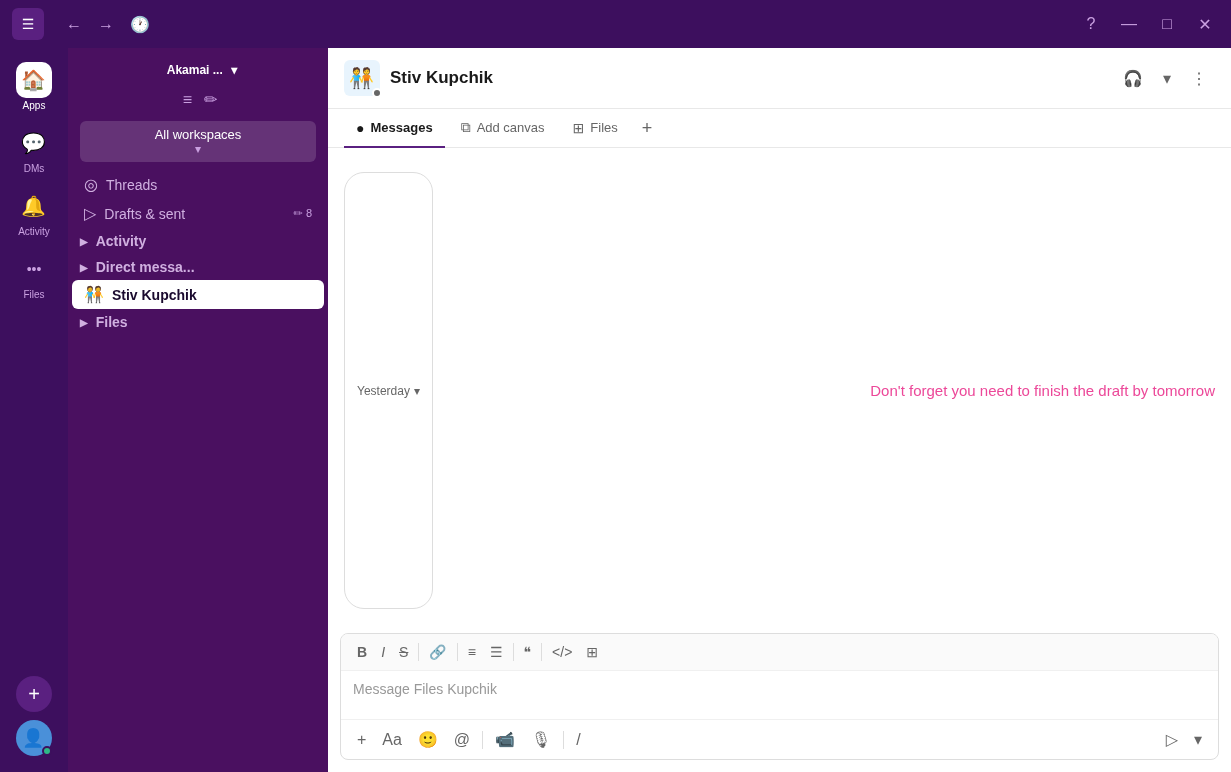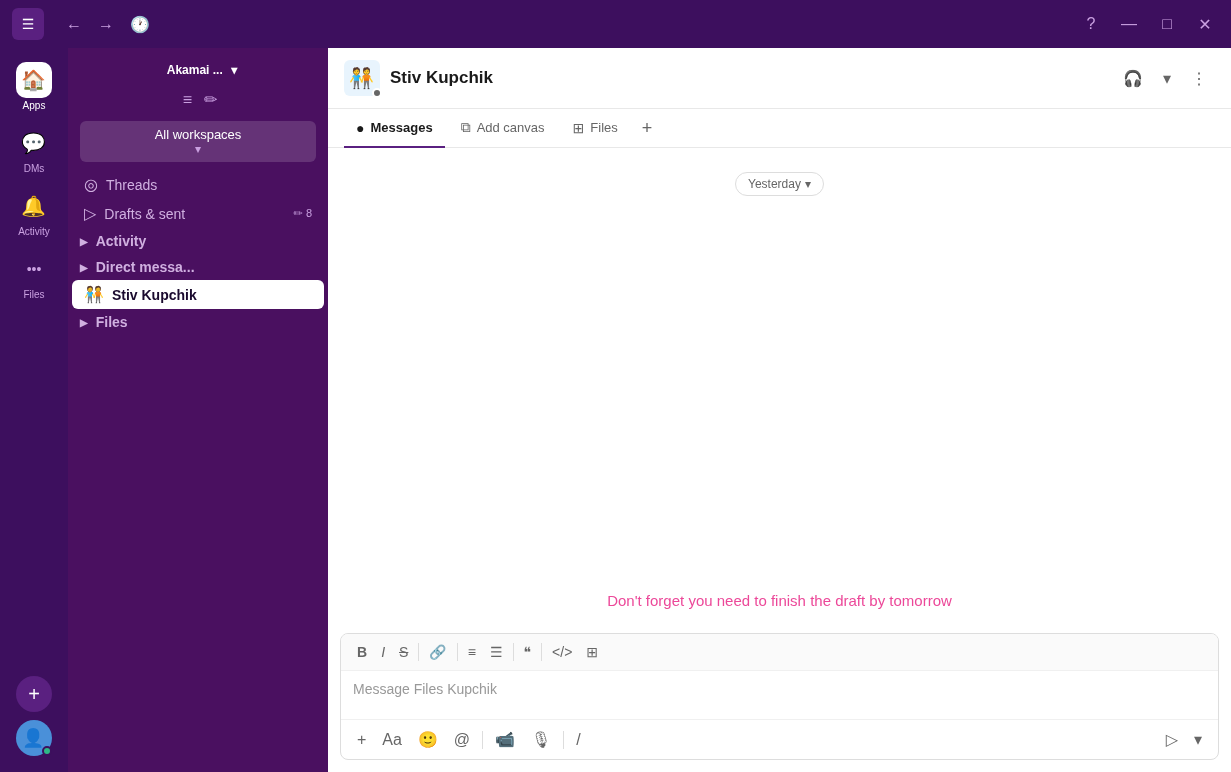--- a/index.html
+++ b/index.html
@@ -182,21 +182,21 @@
       font-size: 13px; color: #666; cursor: pointer; border-bottom: 2px solid transparent;
       margin-bottom: -1px;
     }
     .chat-tab.active { color: #1a1a1a; border-bottom-color: #5a2080; font-weight: 600; }
     .chat-tab .tab-icon { font-size: 14px; }
     .add-tab { background: none; border: none; color: #666; cursor: pointer; font-size: 18px; padding: 8px; }
 
     
     .messages-area {
       flex: 1; overflow-y: auto; padding: 16px;
-      display: flex; flex-direction: column; gap: 12px;
+      display: flex; flex-direction: row; gap: 12px;
     }
     .date-separator {
       display: flex; justify-content: center; margin: 8px 0;
     }
     .date-badge {
       background: white; border: 1px solid #ddd; border-radius: 20px;
       padding: 4px 12px; font-size: 12px; color: #666; cursor: pointer;
       display: flex; align-items: center; gap: 4px;
     }
     .message-text {

